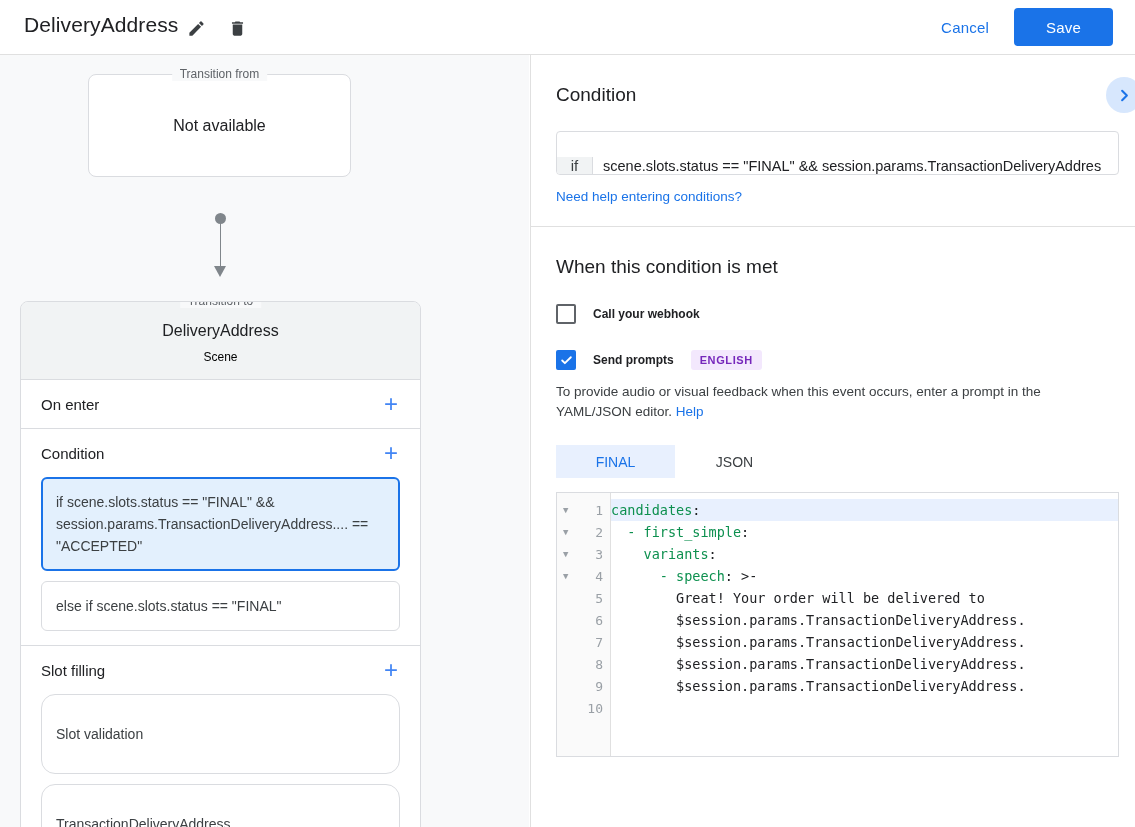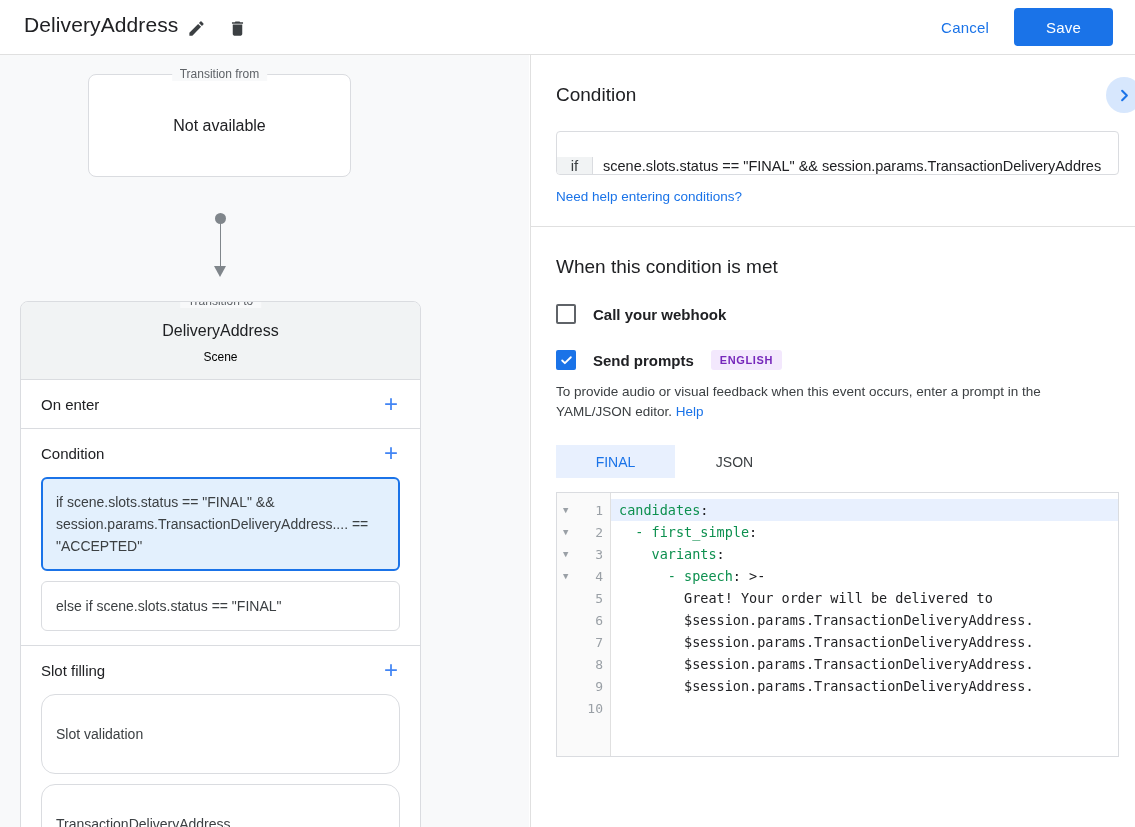--- a/index.html
+++ b/index.html
@@ -189,21 +189,21 @@
   .cb {
     width: 20px; height: 20px; border: 2px solid #5f6368;
     border-radius: 2px; background: #fff; cursor: pointer;
     flex: 0 0 20px;
   }
   .cb.checked {
     background: #1a73e8; border-color: #1a73e8;
     display: flex; align-items: center; justify-content: center;
   }
   .cb-label {
-    margin-left: 17px; font-size: 15px; color: #202124; font-weight: 600;
+    margin-left: 17px; font-size: 12px; color: #202124; font-weight: 600;
   }
   .lang-badge {
     margin-left: 17px;
     background: #f3e8fd; color: #7627bb;
     font-size: 11px; font-weight: 600; letter-spacing: .6px;
     padding: 4px 9px; border-radius: 3px;
   }
   .hint {
     margin-top: 12px; font-size: 13.5px; color: #3c4043; line-height: 20px;
     max-width: 565px;
@@ -243,21 +243,21 @@
   .fold {
     position: absolute; left: 6px; top: 50%;
     transform: translateY(-50%);
     color: #9aa0a6; font-size: 9px; cursor: pointer;
   }
   .code {
     flex: 1; padding-top: 6px; overflow: hidden; position: relative;
   }
   .cline {
     height: 22px; line-height: 22px;
-    white-space: pre; padding-left: 8px;
+    white-space: pre; padding-left: 0;
     color: #202124;
   }
   .cline.hl { background: #e8f0fe; }
   .k { color: #0d904f; }
 
   
   .fab {
     position: absolute; left: 1106px; top: 77px;
     width: 36px; height: 36px;
     border-radius: 50%;

